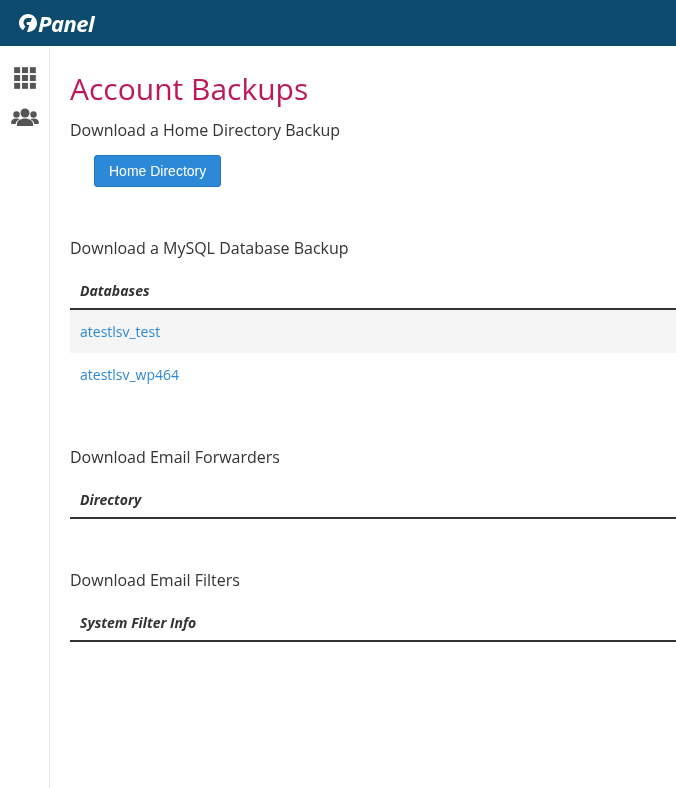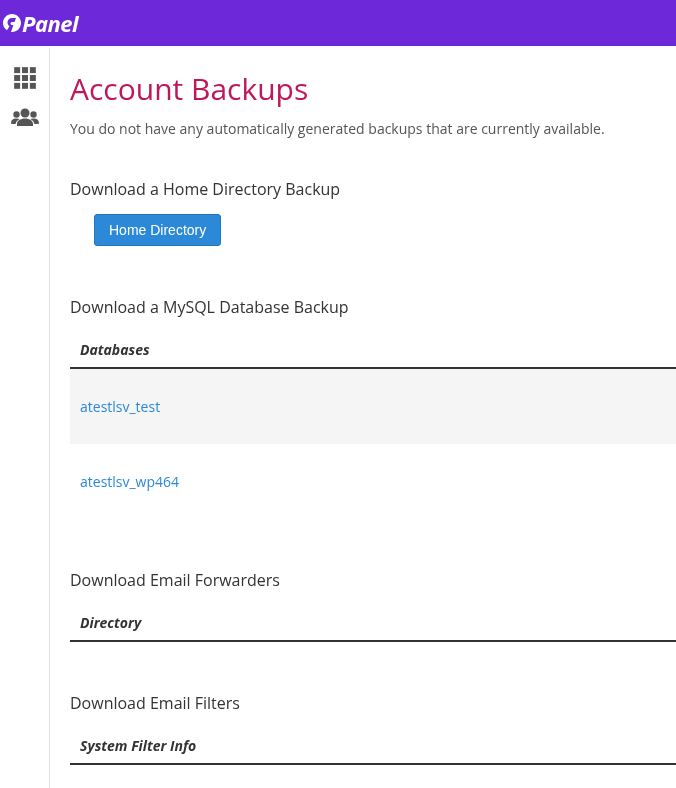--- a/index.html
+++ b/index.html
@@ -8,24 +8,25 @@
       padding: 0;
     }
     body {
       font-family: -apple-system, BlinkMacSystemFont, "Segoe UI", "Open Sans", Helvetica, Arial, sans-serif;
       background: #fff;
       width: 676px;
       height: 788px;
       overflow: hidden;
     }
     .header {
-      background: #6d28d9;
+      background: #0c4a6e;
       height: 48px;
       display: flex;
       align-items: center;
+      padding-left: 16px;
       border-bottom: 2px solid #fff;
     }
     .logo {
       height: 26px;
       display: flex;
       align-items: center;
     }
     .logo svg {
       fill: #fff;
     }
@@ -102,21 +103,21 @@
     }
     .table-header {
       font-weight: 700;
       font-size: 14px;
       color: #333;
       padding: 8px 10px;
       border-bottom: 2px solid #333;
       font-style: italic;
     }
     .table-row {
-      padding: 28px 10px;
+      padding: 12px 10px;
       font-size: 14px;
     }
     .table-row:nth-child(odd) {
       background: #f5f5f5;
     }
     .table-row a {
       color: #2b89d8;
       text-decoration: none;
     }
     .table-wrap {
@@ -159,21 +160,20 @@
         <circle cx="22.5" cy="7.5" r="3.2"></circle>
         <path d="M14 11.5 c-4.5 0 -8 2.3 -8 5.2 v2.3 h16 v-2.3 c0 -2.9 -3.5 -5.2 -8 -5.2 z"></path>
         <path d="M5.5 11.5 c-3 0 -5.3 1.6 -5.3 3.6 v2 h4.4 c0.3 -2.2 1.9 -4.1 4.2 -5.1 c-0.9 -0.3 -2 -0.5 -3.3 -0.5 z"></path>
         <path d="M22.5 11.5 c-1.3 0 -2.4 0.2 -3.3 0.5 c2.3 1 3.9 2.9 4.2 5.1 h4.4 v-2 c0 -2 -2.3 -3.6 -5.3 -3.6 z"></path>
       </svg>
     </div>
   </div>
 
   <div class="main">
     <h1>Account Backups</h1>
-    <p class="info-text">You do not have any automatically generated backups that are currently available.</p>
 
 
     <div class="section">
       <h3>Download a Home Directory Backup</h3>
       <button class="btn-primary">Home Directory</button>
     </div>
 
     <div class="section">
       <h3>Download a MySQL Database Backup</h3>
       <div class="table-wrap">

